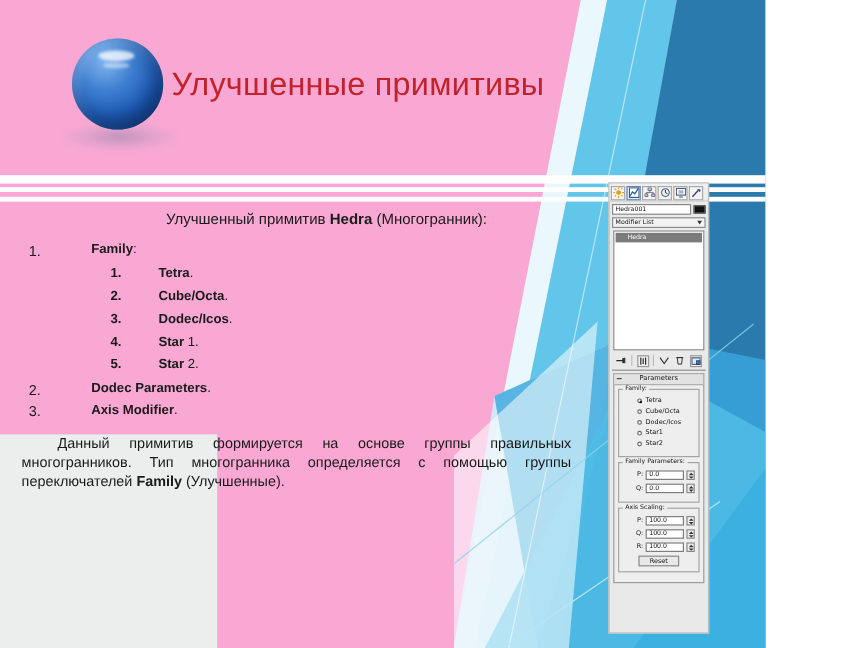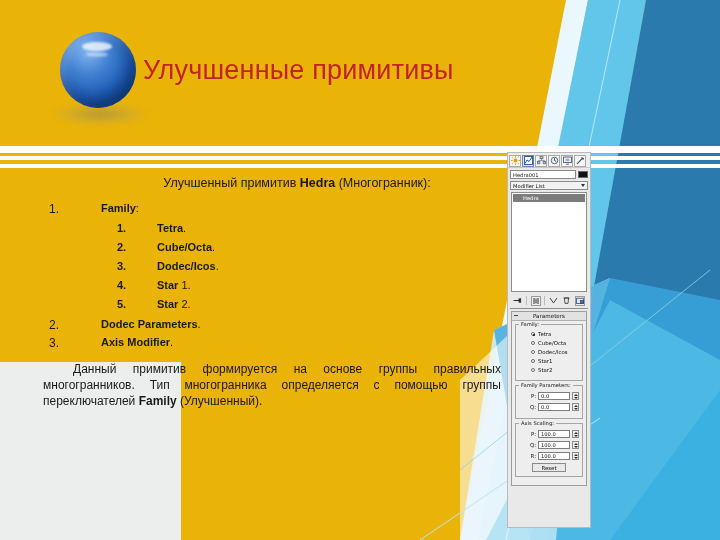--- a/index.html
+++ b/index.html
@@ -4,21 +4,21 @@
 <style>
   * { box-sizing: border-box; }
   html, body { margin:0; padding:0; }
   body {
     width:720px; height:540px;
     font-family:"Liberation Sans", sans-serif;
     background:#ffffff;
     overflow:hidden;
     position:relative;
   }
-  #stage { position:absolute; inset:0; width:720px; height:540px; overflow:hidden; background:#eab308; }
+  #stage { position:absolute; inset:0; width:638px; height:540px; overflow:hidden; background:#f9a8d4; }
 
   
   .bg-art { position:absolute; top:0; right:0; width:260px; height:540px; overflow:hidden; }
   .bg-art svg { display:block; }
 
   .bandset { position:absolute; left:0; top:146px; width:720px; height:26px; }
   .band { position:absolute; left:0; width:720px; background:#ffffff; }
   .band.b1 { top:0px;  height:7px; }
   .band.b2 { top:10px; height:4px; }
   .band.b3 { top:18px; height:4px; }
@@ -49,21 +49,21 @@
     filter:blur(2px);
   }
 
   .page-title {
     position:absolute; left:143px; top:54px;
     font-size:27px; line-height:32px; color:#c0232b;
     letter-spacing:.2px; white-space:nowrap;
   }
 
   
-  .content { position:absolute; left:18px; top:176px; width:460px; color:#1a1a1a;margin-left:25px; }
+  .content { position:absolute; left:18px; top:176px; width:460px; color:#1a1a1a; }
   .lead { font-size:12.5px; text-align:center; padding-left:48px; margin-bottom:12px; }
   .lead b { font-weight:bold; }
 
   ol.lvl1 { list-style:none; margin:0; padding:0; }
   ol.lvl1 > li { position:relative; padding-left:58px; margin-bottom:6px; font-size:11px; }
   ol.lvl1 > li > .num { position:absolute; left:6px; top:0; font-size:12px; }
   ol.lvl1 > li > .txt { font-weight:bold; }
   ol.lvl1 > li > .txt .plain { font-weight:normal; }
 
   ol.lvl2 { list-style:none; margin:8px 0 8px 0; padding:0; }
@@ -228,21 +228,21 @@
         <span class="num">2.</span>
         <span class="txt"><span>Dodec Parameters</span><span class="plain">.</span></span>
       </li>
 
       <li>
         <span class="num">3.</span>
         <span class="txt"><span>Axis Modifier</span><span class="plain">.</span></span>
       </li>
     </ol>
 
-    <div class="para"><span>Данный примитив формируется на основе группы правильных многогранников. Тип многогранника определяется с помощью группы переключателей </span><b>Family</b><span> (Улучшенный).</span></div>
+    <div class="para"><span>Данный примитив формируется на основе группы правильных многогранников. Тип многогранника определяется с помощью группы переключателей </span><b>Family</b><span> (Улучшенные).</span></div>
   </div>
 
   <div class="maxpanel">
 
     <div class="mp-tabs">
       <div class="mp-tab">
         <svg width="9" height="9" viewBox="0 0 9 9">
             <circle cx="4.5" cy="4.5" r="2" fill="#e0a21a"></circle>
           <g stroke="#e0a21a" stroke-width="1">
               <line x1="4.5" y1="0" x2="4.5" y2="1.6"></line>

